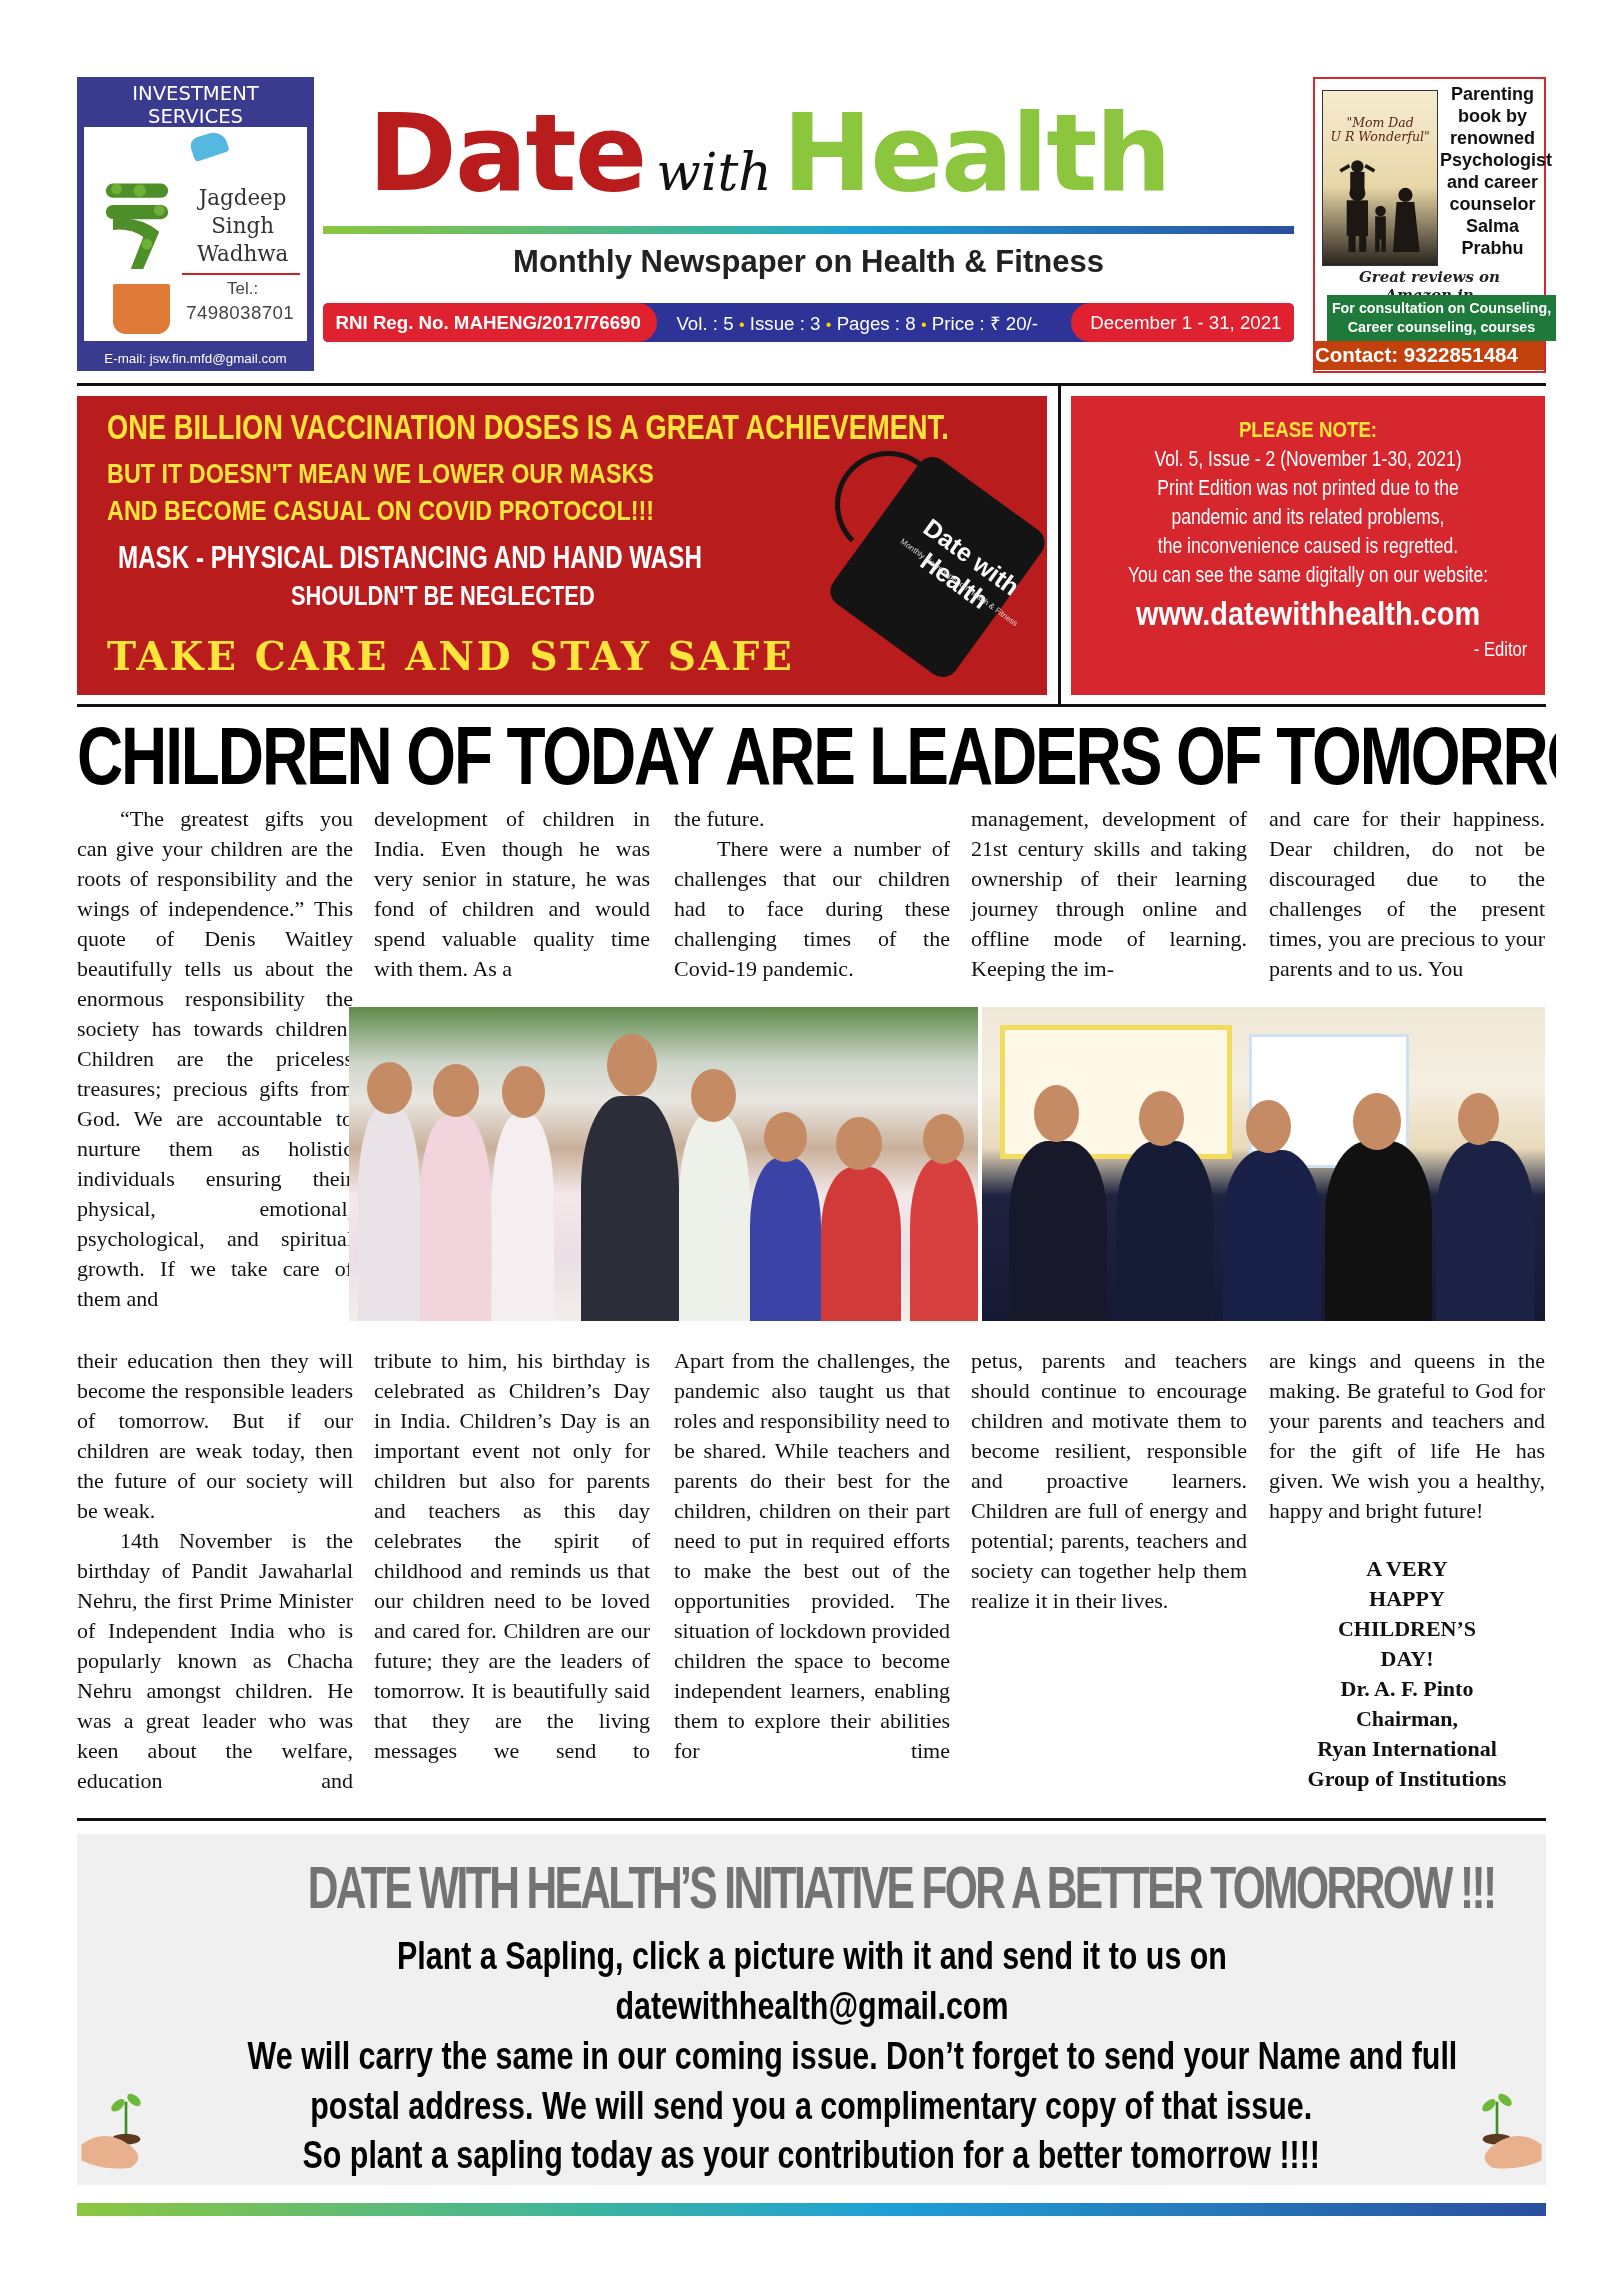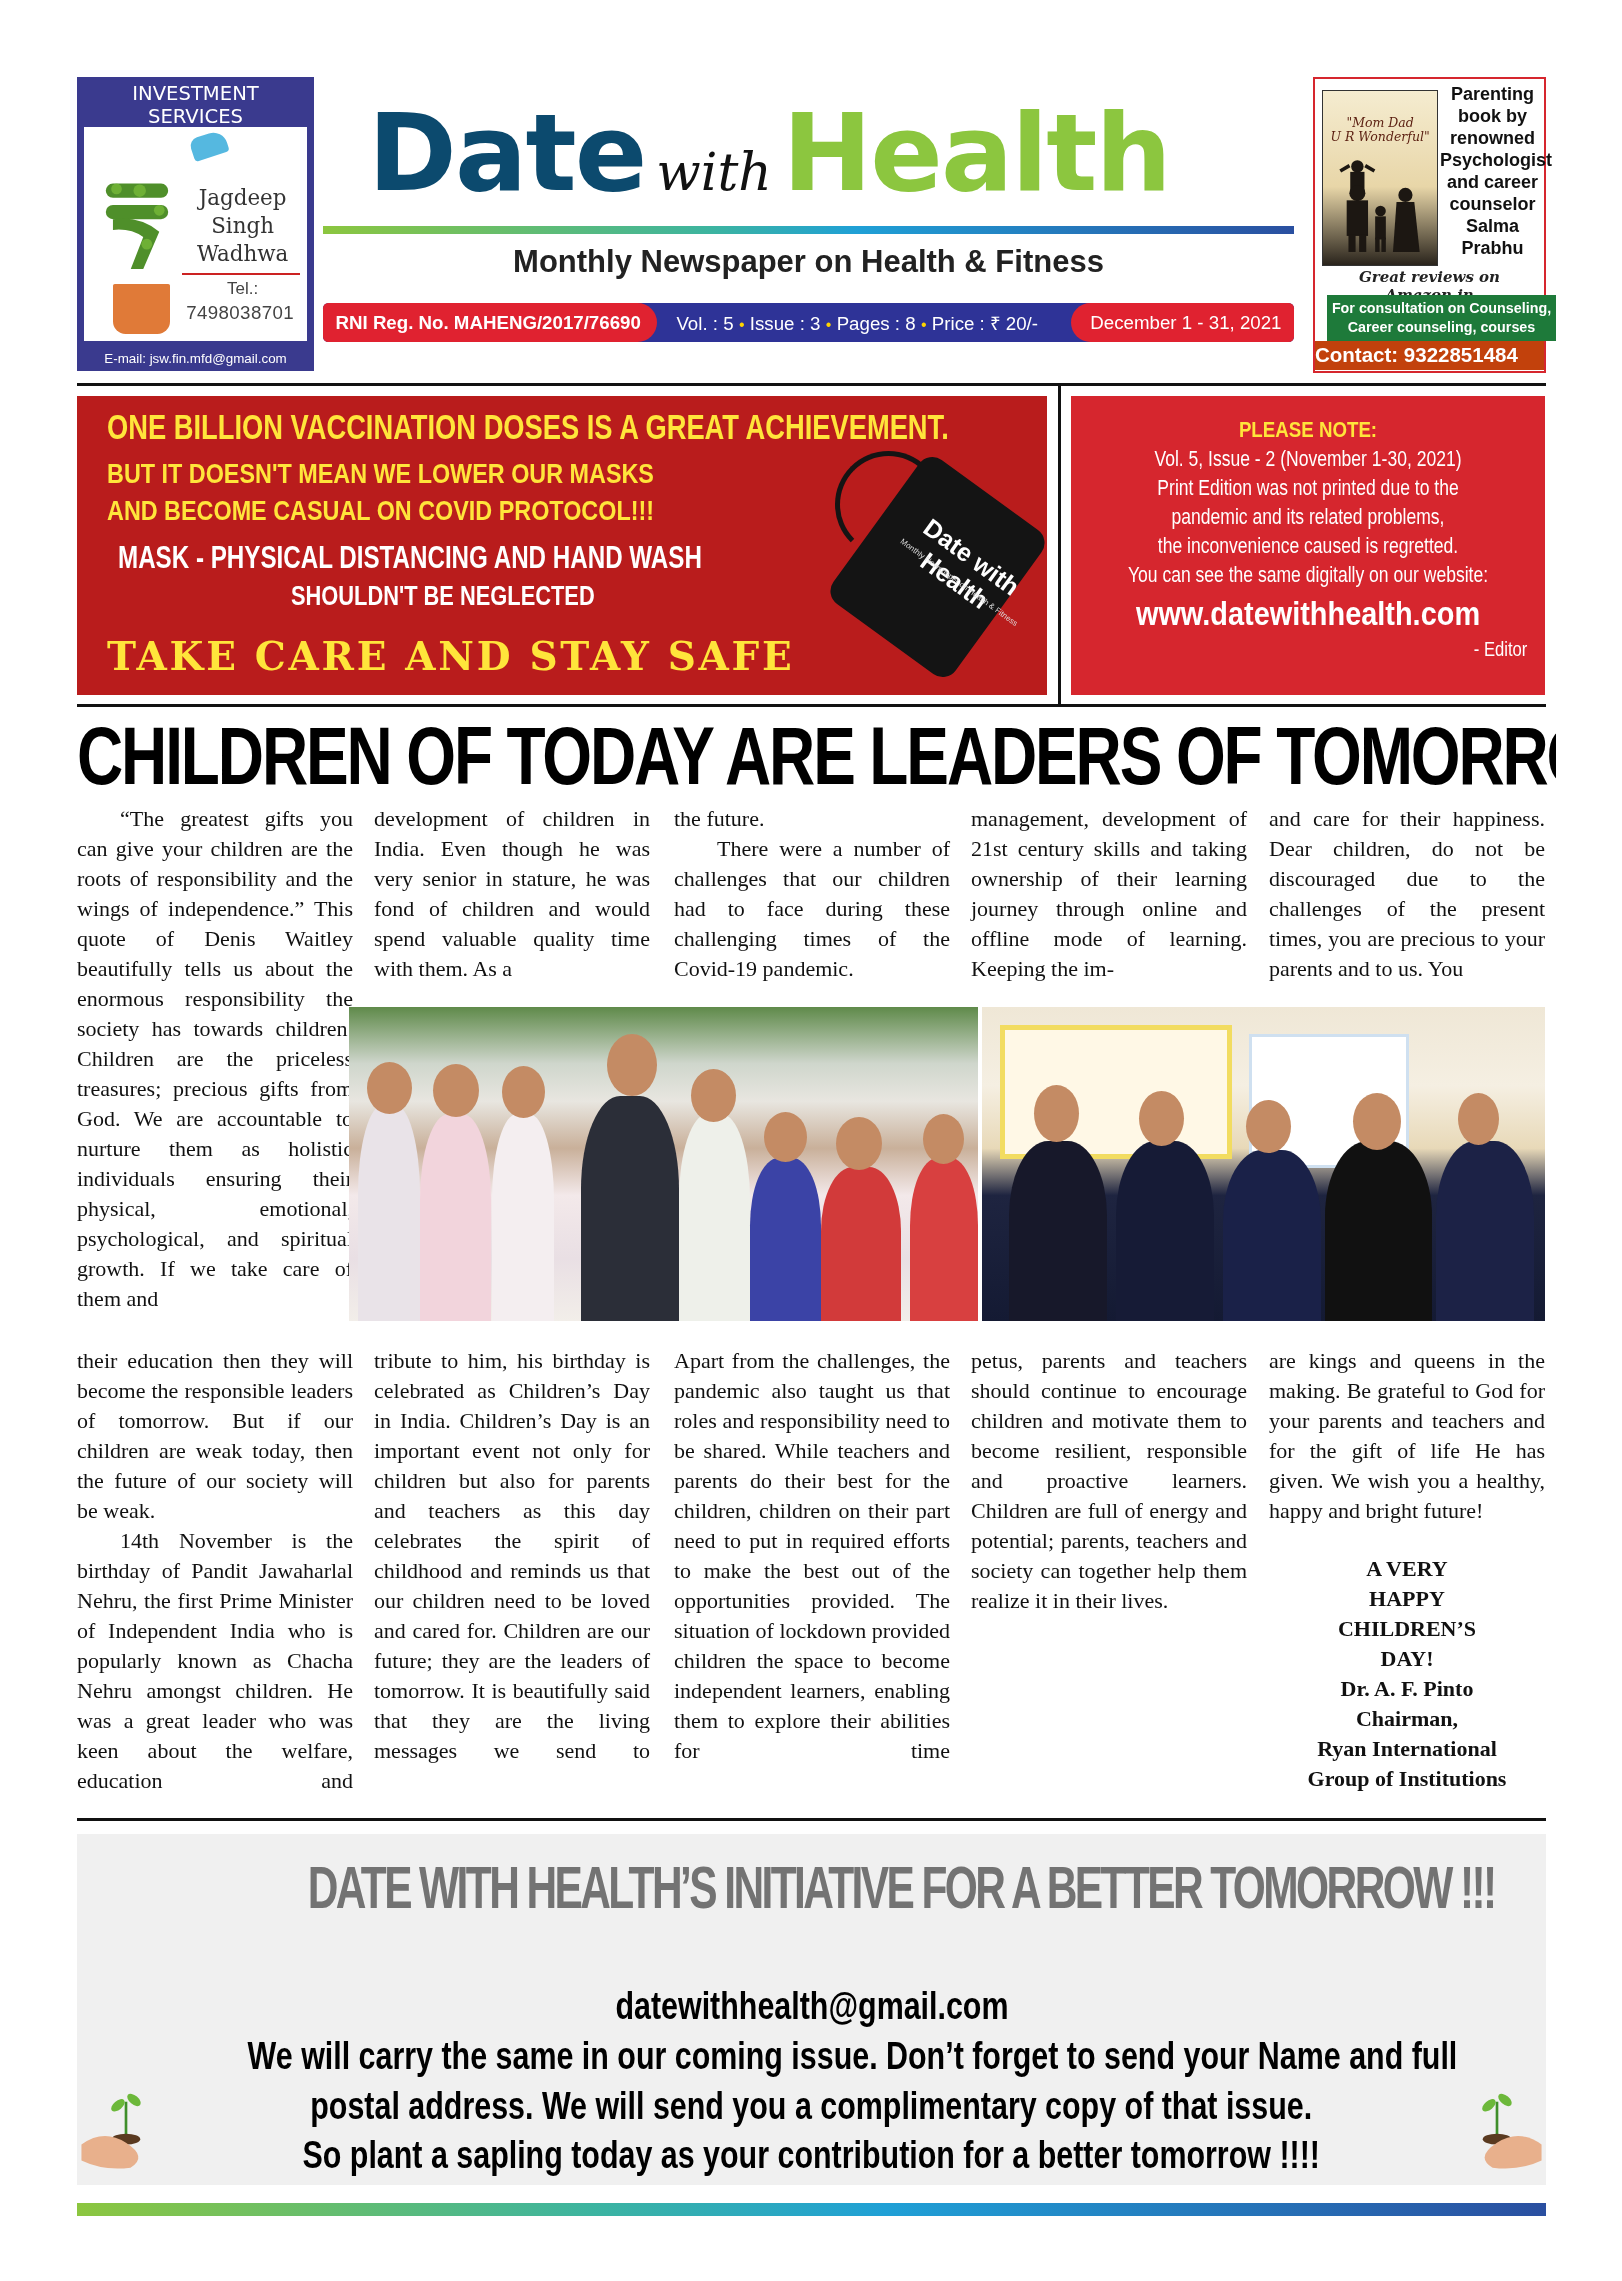--- a/index.html
+++ b/index.html
@@ -15,21 +15,21 @@
   .ad-left .plant { position: absolute; left: 19.6px; top: 53px; width: 66px; height: 98px; }
   .ad-left .pot { position: absolute; left: 28.5px; top: 157px; width: 57px; height: 50px; background: #e07a38; border-radius: 1.8px 1.8px 12.5px 12.5px; }
   .ad-left .name { position: absolute; left: 98px; top: 57px; width: 121px; text-align: center; font-family: "DejaVu Serif", serif; font-size: 21.4px; line-height: 28px; color: #333; }
   .ad-left .redline { position: absolute; left: 98px; top: 146px; width: 118px; height: 1.8px; background: #c22; }
   .ad-left .tel { position: absolute; left: 98px; top: 151px; width: 121px; text-align: center; font-size: 17px; color: #444; line-height: 21.4px; }
   .ad-left .phone { position: absolute; left: 89px; top: 175px; width: 134px; text-align: center; font-size: 18.7px; color: #444; letter-spacing: 0.4px; }
   .ad-left .email { position: absolute; left: 0; bottom: 5.3px; width: 100%; text-align: center; color: #fff; font-size: 13.4px; }
 
   .title-wrap { position: absolute; left: 323px; top: 89px; width: 980px; height: 134px; }
   .title { position: absolute; left: 45px; top: 1.8px; white-space: nowrap; font-family: "DejaVu Sans", sans-serif; font-weight: bold; }
-  .title .date { color: #0c4a6e; font-size: 107px; letter-spacing: -1.8px; }
+  .title .date { color: #b91c1c; font-size: 107px; letter-spacing: -1.8px; }
   .title .with { color: #111; font-family: "DejaVu Serif", serif; font-style: italic; font-weight: normal; font-size: 52px; margin: 0 10.7px; }
   .title .health { color: #8cc63f; font-size: 107px; letter-spacing: -1.8px; }
   .title-bar { position: absolute; left: 323px; top: 226px; width: 971px; height: 8px; background: linear-gradient(90deg, #8cc63f 0%, #3cb4a0 40%, #1fa0d6 55%, #2a4fa0 100%); }
   .subtitle { position: absolute; left: 323px; top: 244px; width: 971px; text-align: center; font-size: 31px; font-weight: bold; color: #222; }
 
   .infobar { position: absolute; left: 323px; top: 303px; width: 971px; height: 39px; background: #2e3397; border-radius: 5.3px; overflow: hidden; display: flex; align-items: center; }
   .infobar .rni { background: #e02230; color: #fff; height: 100%; padding: 0 16px 0 12.5px; display: flex; align-items: center; font-size: 18.7px; font-weight: bold; border-radius: 0 27px 27px 0; white-space: nowrap; }
   .infobar .mid { flex: 1; color: #fff; font-size: 18.7px; padding-left: 19.6px; white-space: nowrap; }
   .infobar .mid .dot { color: #ffd400; font-size: 16px; margin: 0 5.3px; }
   .infobar .dt { background: #e02230; color: #fff; height: 100%; padding: 0 12.5px 0 19.6px; display: flex; align-items: center; font-size: 18.7px; font-weight: normal; border-radius: 27px 0 0 27px; white-space: nowrap; }
@@ -300,20 +300,21 @@
   <div>Dr. A. F. Pinto</div>
   <div>Chairman,</div>
   <div>Ryan International</div>
   <div>Group of Institutions</div>
 </div>
 
 <div class="rule" style="left:77px; top:1818px; width:1469px; height:2.7px;"></div>
 
 <div class="init">
   <div class="h"><span>DATE WITH HEALTH’S INITIATIVE FOR A BETTER TOMORROW !!!</span></div>
+  <div class="ln" style="top:100px;"><span>Plant a Sapling, click a picture with it and send it to us on</span></div>
   <div class="ln" style="top:150px;"><span>datewithhealth@gmail.com</span></div>
   <div class="ln" style="top:200px;"><span>We will carry the same in our coming issue. Don’t forget to send your Name and full</span></div>
   <div class="ln" style="top:250px;"><span>postal address. We will send you a complimentary copy of that issue.</span></div>
   <div class="ln" style="top:299px;"><span>So plant a sapling today as your contribution for a better tomorrow !!!!</span></div>
   <svg class="hand" style="left:0; top:241px;" viewBox="0 0 110 110">
     <path d="M55 70 L55 30" stroke="#3f8f2a" stroke-width="3"></path>
     <ellipse cx="46" cy="34" rx="9" ry="5" fill="#6cb83a" transform="rotate(-40 46 34)"></ellipse>
     <ellipse cx="64" cy="28" rx="9" ry="5" fill="#6cb83a" transform="rotate(40 64 28)"></ellipse>
     <ellipse cx="55" cy="72" rx="16" ry="6" fill="#5a3a20"></ellipse>
     <path d="M5 78 Q30 60 55 76 Q80 92 60 104 Q30 108 5 96 Z" fill="#e8b08c"></path>

